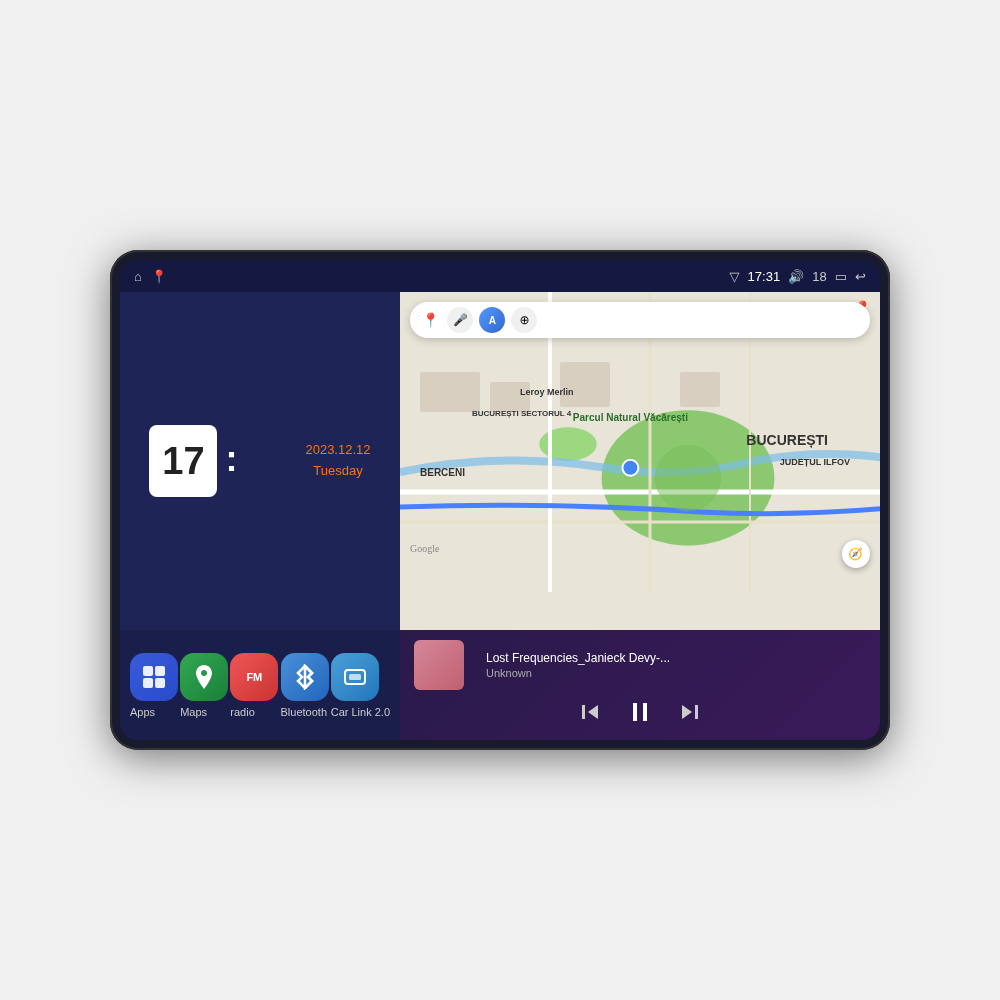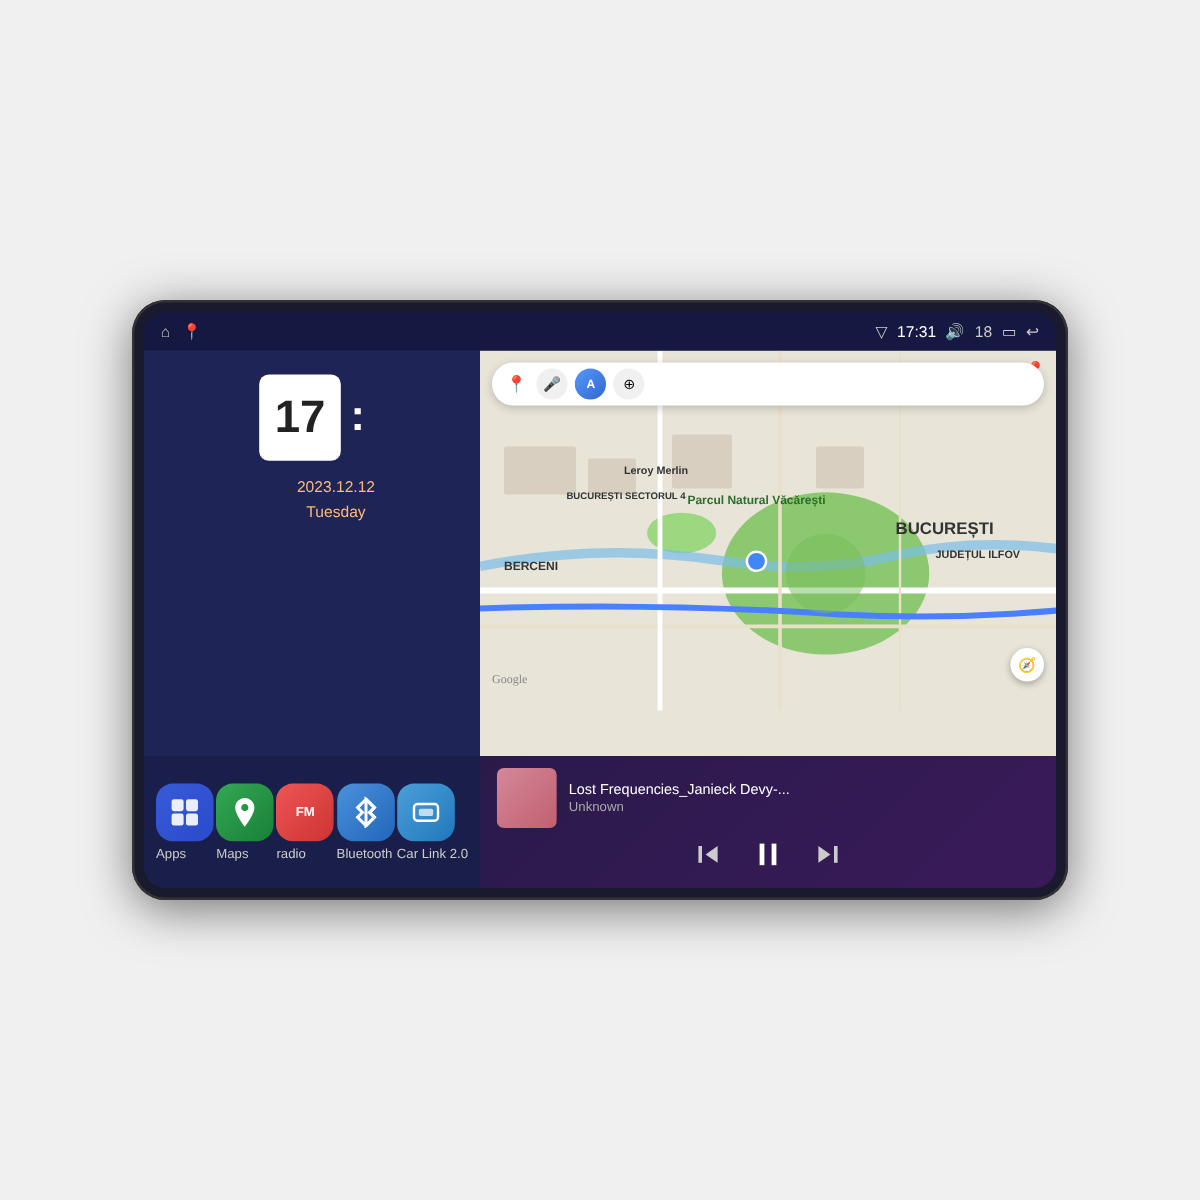--- a/index.html
+++ b/index.html
@@ -79,24 +79,24 @@
       background: #1e2456;
       display: flex;
       flex-direction: column;
       flex-shrink: 0;
     }
 
     
     .clock-widget {
       flex: 1;
       display: flex;
-      flex-direction: column;
-      align-items: center;
+      align-items: center;
+      justify-content: center;
       padding: 20px;
-      gap: 12px;
+      gap: 28px;
     }
     .clock-display {
       display: flex;
       align-items: center;
       gap: 8px;
     }
     .clock-block {
       background: white;
       border-radius: 8px;
       width: 68px;
@@ -109,21 +109,21 @@
       color: #222;
       font-family: 'Arial Black', sans-serif;
     }
     .clock-colon {
       color: white;
       font-size: 36px;
       font-weight: bold;
       margin-bottom: 4px;
     }
     .date-text {
-      color: #fdba74;
+      color: #f97316;
       font-size: 13px;
       text-align: center;
       line-height: 1.6;
       margin-left: 40px;
     }
 
     
     .app-dock {
       height: 110px;
       background: #1a1e4a;
@@ -231,21 +231,21 @@
     .music-player {
       height: 110px;
       background: linear-gradient(135deg, #2a1a4a, #3a1a5a);
       display: flex;
       flex-direction: column;
       padding: 10px 14px;
     }
     .music-info {
       display: flex;
       align-items: center;
-      gap: 10px;
+      gap: 22px;
       margin-bottom: 10px;
     }
     .album-art {
       width: 50px;
       height: 50px;
       border-radius: 6px;
       background: linear-gradient(135deg, #cc6688, #aa4466);
       overflow: hidden;
       flex-shrink: 0;
       display: flex;
@@ -300,21 +300,21 @@
       position: absolute;
       font-size: 9px;
       font-weight: bold;
       color: #333;
       white-space: nowrap;
     }
 
     
     .google-logo {
       position: absolute;
-      bottom: 58px;
+      bottom: 76px;
       left: 10px;
       font-size: 10px;
       color: #888;
       font-family: serif;
     }
     .map-compass {
       position: absolute;
       right: 10px;
       bottom: 62px;
       width: 28px;

